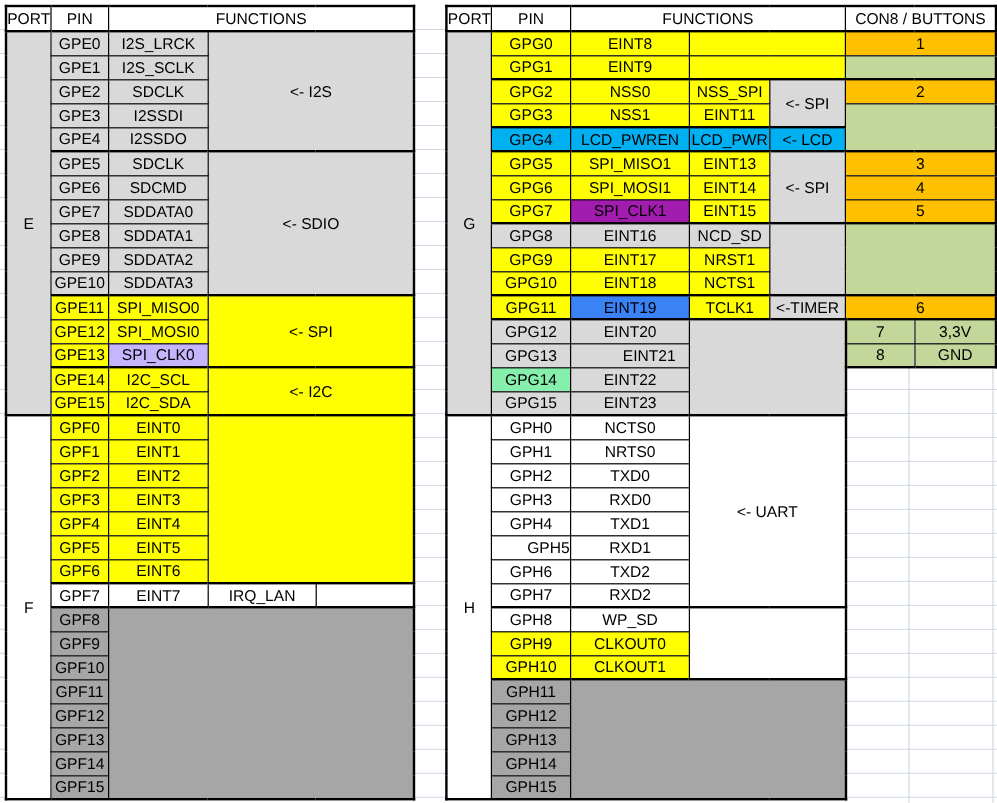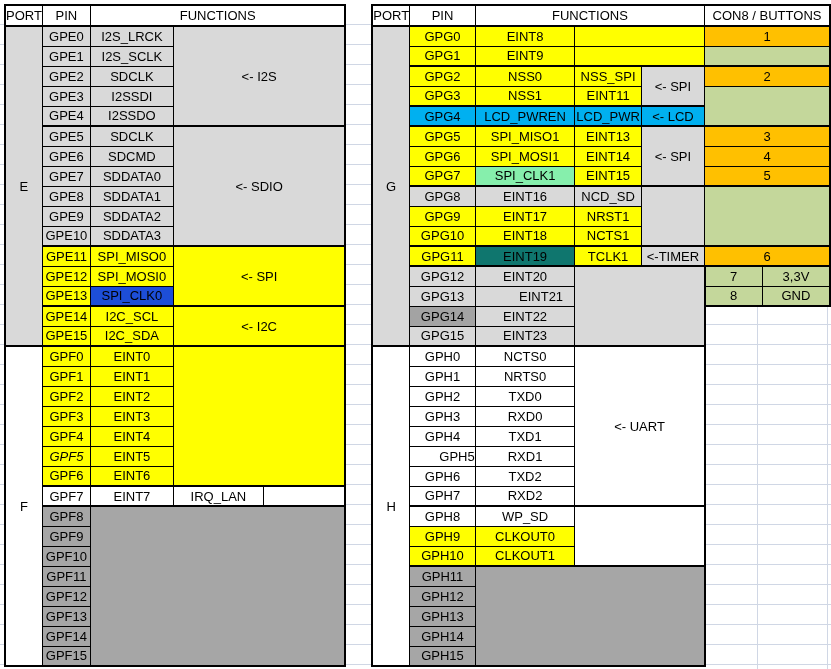--- a/index.html
+++ b/index.html
@@ -100,21 +100,21 @@
         <td style="background: rgb(255, 255, 0);">GPE11</td>
         <td style="background: rgb(255, 255, 0);">SPI_MISO0</td>
         <td colspan="2" rowspan="3" class="bR bB" style="background: rgb(255, 255, 0);">&lt;- SPI</td>
       </tr>
       <tr>
         <td style="background: rgb(255, 255, 0);">GPE12</td>
         <td style="background: rgb(255, 255, 0);">SPI_MOSI0</td>
       </tr>
       <tr>
         <td class="bB" style="background: rgb(255, 255, 0);">GPE13</td>
-        <td class="bB" style="background: #1d4ed8; margin-left: 41px;">SPI_CLK0</td>
+        <td class="bB" style="background: #c4b5fd; margin-left: 41px;">SPI_CLK0</td>
       </tr>
       <tr>
         <td style="background: rgb(255, 255, 0);">GPE14</td>
         <td style="background: rgb(255, 255, 0);">I2C_SCL</td>
         <td colspan="2" rowspan="2" class="bR bB" style="background: rgb(255, 255, 0);">&lt;- I2C</td>
       </tr>
       <tr>
         <td class="bB" style="background: rgb(255, 255, 0);">GPE15</td>
         <td class="bB" style="background: rgb(255, 255, 0);">I2C_SDA</td>
       </tr>
@@ -134,21 +134,21 @@
       </tr>
       <tr>
         <td style="background: rgb(255, 255, 0);">GPF3</td>
         <td style="background: rgb(255, 255, 0);">EINT3</td>
       </tr>
       <tr>
         <td style="background: rgb(255, 255, 0);">GPF4</td>
         <td style="background: rgb(255, 255, 0);">EINT4</td>
       </tr>
       <tr>
-        <td style="background: rgb(255, 255, 0); font-style: italic;">GPF5</td>
+        <td style="background: rgb(255, 255, 0);">GPF5</td>
         <td style="background: rgb(255, 255, 0);">EINT5</td>
       </tr>
       <tr>
         <td class="bB" style="background: rgb(255, 255, 0);">GPF6</td>
         <td class="bB" style="background: rgb(255, 255, 0);">EINT6</td>
       </tr>
       <tr>
         <td class="bB" style="background: rgb(255, 255, 255);">GPF7</td>
         <td class="bB" style="background: rgb(255, 255, 255);">EINT7</td>
         <td class="bB" style="background: rgb(255, 255, 255);">IRQ_LAN</td>
@@ -239,21 +239,21 @@
         <td colspan="2" class="bR" style="background: rgb(255, 192, 0);">3</td>
       </tr>
       <tr>
         <td style="background: rgb(255, 255, 0);">GPG6</td>
         <td style="background: rgb(255, 255, 0);">SPI_MOSI1</td>
         <td style="background: rgb(255, 255, 0);">EINT14</td>
         <td colspan="2" class="bR" style="background: rgb(255, 192, 0);">4</td>
       </tr>
       <tr>
         <td class="bB" style="background: rgb(255, 255, 0);">GPG7</td>
-        <td class="bB" style="background: #86efac;">SPI_CLK1</td>
+        <td class="bB" style="background: #a21caf;">SPI_CLK1</td>
         <td class="bB" style="background: rgb(255, 255, 0);">EINT15</td>
         <td colspan="2" class="bR bB" style="background: rgb(255, 192, 0);">5</td>
       </tr>
       <tr>
         <td style="background: rgb(217, 217, 217);">GPG8</td>
         <td style="background: rgb(217, 217, 217);">EINT16</td>
         <td style="background: rgb(217, 217, 217); margin-top: 48px;">NCD_SD</td>
         <td rowspan="3" class="bB" style="background: rgb(217, 217, 217);"></td>
         <td colspan="2" rowspan="3" class="bR bB" style="background: rgb(196, 215, 155);"></td>
       </tr>
@@ -262,40 +262,40 @@
         <td style="background: rgb(255, 255, 0); text-align: center;">EINT17</td>
         <td style="background: rgb(255, 255, 0);">NRST1</td>
       </tr>
       <tr>
         <td class="bB" style="background: rgb(255, 255, 0);">GPG10</td>
         <td class="bB" style="background: rgb(255, 255, 0);">EINT18</td>
         <td class="bB" style="background: rgb(255, 255, 0);">NCTS1</td>
       </tr>
       <tr>
         <td class="bB" style="background: rgb(255, 255, 0);">GPG11</td>
-        <td class="bB" style="background: #0f766e;">EINT19</td>
+        <td class="bB" style="background: #3b82f6;">EINT19</td>
         <td class="bB" style="background: rgb(255, 255, 0);">TCLK1</td>
         <td class="bB" style="background: rgb(217, 217, 217);">&lt;-TIMER</td>
         <td colspan="2" class="bR bB" style="background: rgb(255, 192, 0);">6</td>
       </tr>
       <tr>
         <td style="background: rgb(217, 217, 217);">GPG12</td>
         <td style="background: rgb(217, 217, 217);">EINT20</td>
         <td colspan="2" rowspan="4" class="bR bB" style="background: rgb(217, 217, 217);"></td>
         <td style="background: rgb(196, 215, 155);">7</td>
         <td class="bR" style="background: rgb(196, 215, 155);">3,3V</td>
       </tr>
       <tr>
         <td style="background: rgb(217, 217, 217);">GPG13</td>
         <td style="background: rgb(217, 217, 217); padding-left: 32px;">EINT21</td>
         <td class="bB" style="background: rgb(196, 215, 155);">8</td>
         <td class="bR bB" style="background: rgb(196, 215, 155);">GND</td>
       </tr>
       <tr>
-        <td style="background: #a3a3a3; text-align: center;">GPG14</td>
+        <td style="background: #86efac; text-align: center;">GPG14</td>
         <td style="background: rgb(217, 217, 217);">EINT22</td>
         <td colspan="2" class="ghost"></td>
       </tr>
       <tr>
         <td class="bB" style="background: rgb(217, 217, 217);">GPG15</td>
         <td class="bB" style="background: rgb(217, 217, 217);">EINT23</td>
         <td colspan="2" class="ghost"></td>
       </tr>
       <tr>
         <td rowspan="16" class="bL bB" style="background: rgb(255, 255, 255);">H</td>

